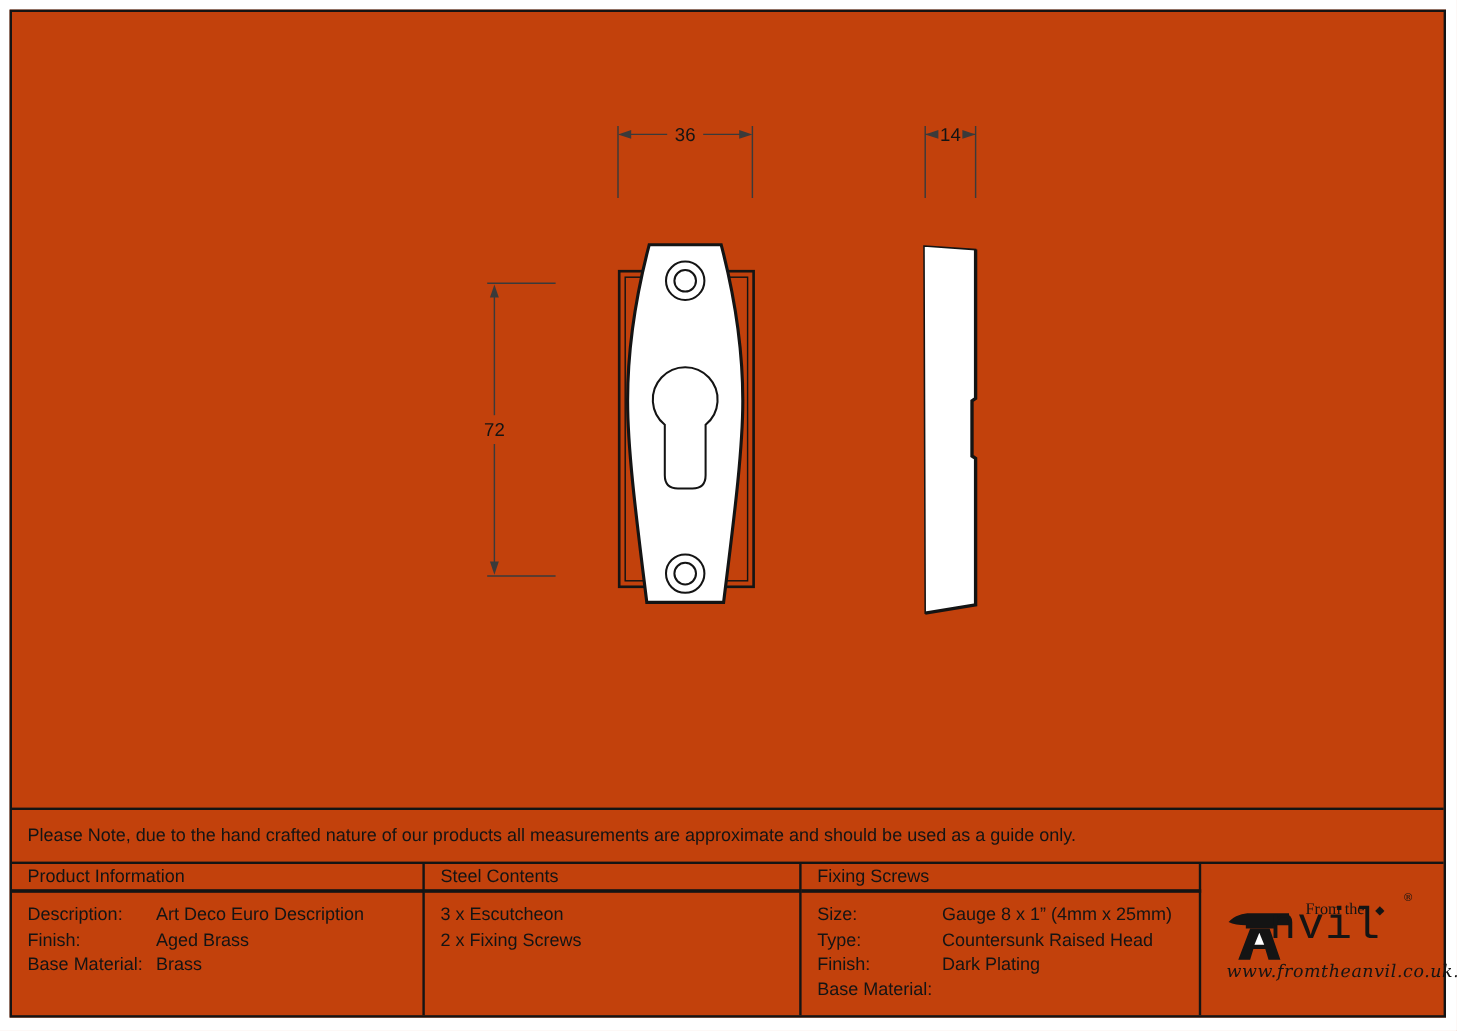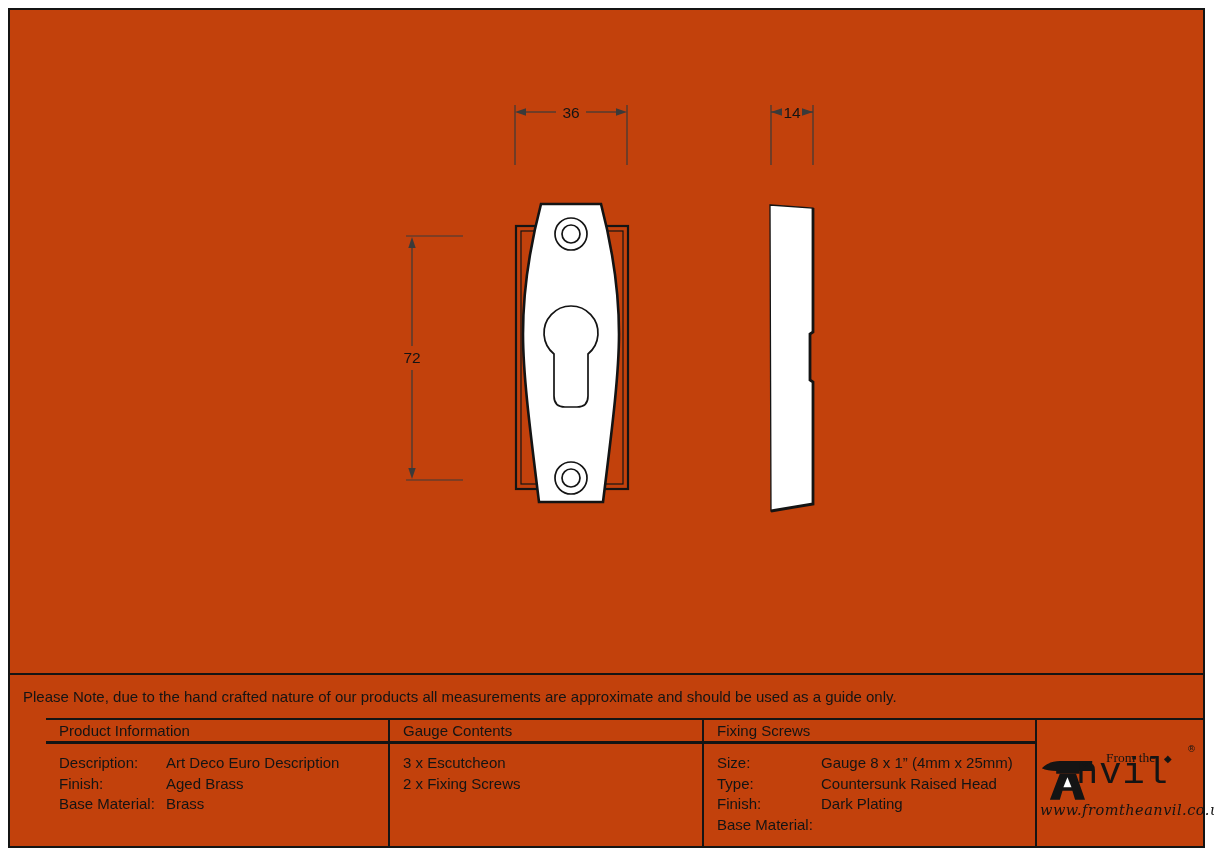--- a/index.html
+++ b/index.html
@@ -1,21 +1,21 @@
 <!DOCTYPE html>
 <html><head>
 <meta charset="utf-8">
 <style>
   html,body{margin:0;padding:0;background:#ffffff;}
   body{width:1214px;height:859px;position:relative;font-family:"Liberation Sans",sans-serif;color:#141414;}
   .sheet{position:absolute;left:8px;top:8px;width:1197px;height:840px;border:2px solid #141414;box-sizing:border-box;display:flex;flex-direction:column;background:#c2410c;}
   .drawing-area{height:663px;position:relative;flex:0 0 auto;}
   .drawing-area svg{display:block;}
   .note-row{flex:0 0 auto;height:45px;border-top:2px solid #141414;box-sizing:border-box;display:flex;align-items:center;padding-left:13px;font-size:15px;}
-  .spec-table{flex:1 1 auto;border-top:2px solid #141414;display:grid;grid-template-columns:344px 314px 333px 1fr;grid-template-rows:24px 1fr;box-sizing:border-box;margin-left:36px;}
+  .spec-table{flex:1 1 auto;border-top:2px solid #141414;display:grid;grid-template-columns:344px 314px 333px 1fr;grid-template-rows:24px 1fr;box-sizing:border-box;}
   .th{border-right:2px solid #141414;border-bottom:3px solid #141414;box-sizing:border-box;font-size:15px;display:flex;align-items:center;padding-left:13px;}
   .td{border-right:2px solid #141414;box-sizing:border-box;padding:9px 6px 0 13px;font-size:15px;line-height:20.5px;}
   .logo-cell{grid-column:4;grid-row:1 / 3;display:flex;align-items:center;justify-content:center;}
   .kv{display:flex;}
   .kv .k{width:107px;flex:0 0 auto;}
   .fx .k{width:104px;}
   .kv .v{flex:1;}
   .dim-text{font-family:"Liberation Sans",sans-serif;font-size:15.5px;fill:#141414;}
   
   .logo{position:relative;width:160px;height:78px;}
@@ -86,21 +86,21 @@
       </g>
     </svg>
   </div>
 
   <div class="note-row">
     <span>Please Note, due to the hand crafted nature of our products all measurements are approximate and should be used as a guide only.</span>
   </div>
 
   <div class="spec-table">
     <div class="th">Product Information</div>
-    <div class="th">Gauge Contents</div>
+    <div class="th">Steel Contents</div>
     <div class="th">Fixing Screws</div>
 
     <div class="logo-cell">
       <div class="logo">
         <svg class="anvil-a" viewBox="0 0 60 52" xmlns="http://www.w3.org/2000/svg">
           <path d="M2 13 C8 7 15 5 22 5 L58 5 L58 16 L44 16 L44 19 L18 19 L18 16 C12 16 6 15 2 13 Z" fill="#141414"></path>
           <path d="M22 19 L40 19 L50 48 L39 48 L36 38 L25 38 L22 48 L11 48 Z" fill="#141414"></path>
           <path d="M30.5 23 L35 34 L26 34 Z" fill="#ffffff"></path>
         </svg>
         <span class="fromthe">From the</span>

